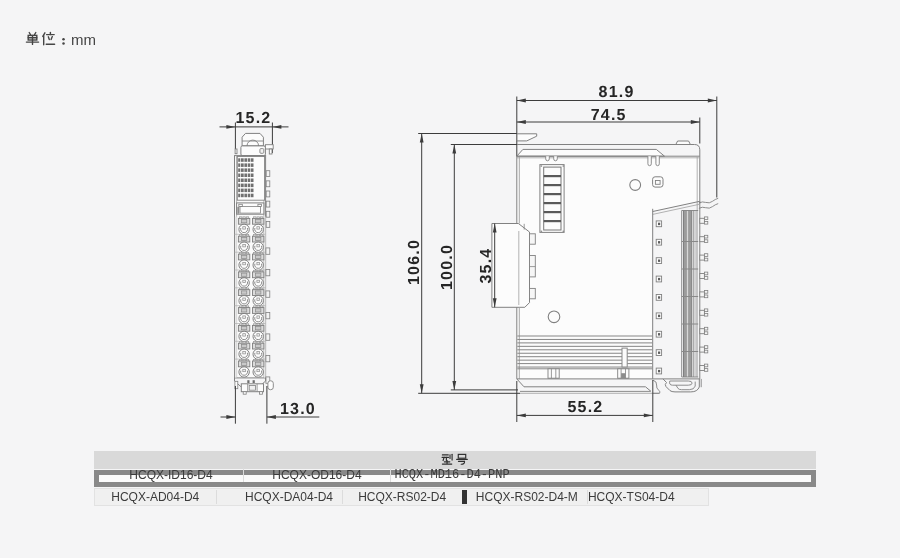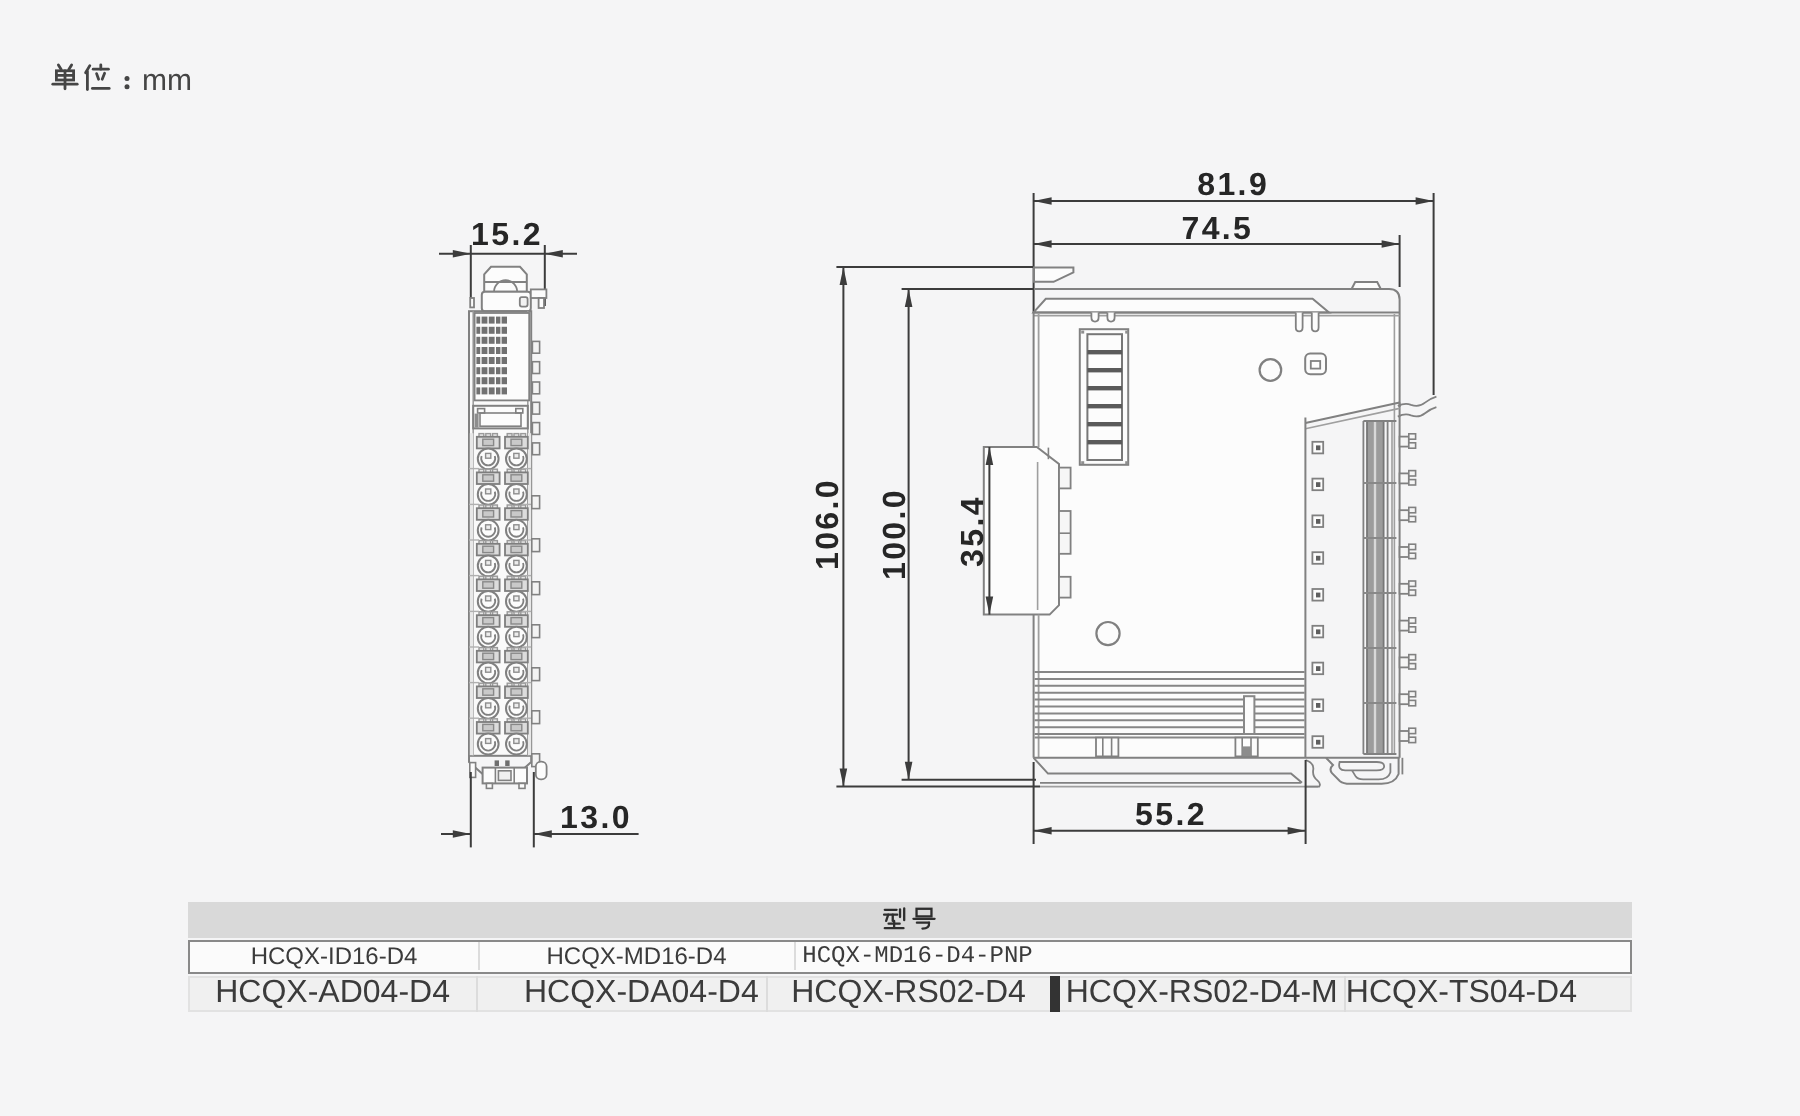--- a/index.html
+++ b/index.html
@@ -554,25 +554,25 @@
       </g>
       <g transform="translate(14.50,0) scale(0.8667)" stroke="#2e2e2e" stroke-width="1.33" fill="none" stroke-linecap="round">
         <rect x="3.2" y="1.6" width="8.6" height="4.4"></rect>
         <line x1="1.4" y1="7.4" x2="13.6" y2="7.4"></line>
         <line x1="3.4" y1="9.6" x2="10.4" y2="9.6"></line>
         <path d="M10.4,9.6 Q10.8,13.0 6.6,13.0"></path>
       </g>
     </svg>
   </div>
 
-<div style="position:absolute;left:94px;top:469.5px;width:722px;height:17.5px;background:#fbfbfb;border:1px solid #f97316;box-sizing:border-box;display:flex;align-items:flex-start;font-size:12px;color:#3b3b3b;">
+<div style="position:absolute;left:94px;top:469.5px;width:722px;height:17.5px;background:#fbfbfb;border:5px solid #f97316;box-sizing:border-box;display:flex;align-items:flex-end;font-size:12px;color:#3b3b3b;">
     <div style="width:144.0px;box-sizing:border-box;text-align:center;overflow:hidden;">HCQX-ID16-D4</div>
-    <div style="width:157.5px;border-left:1px solid #dcdcdc;box-sizing:border-box;text-align:center;overflow:hidden;">HCQX-MD16-D4</div>
+    <div style="width:146.8px;border-left:1px solid #dcdcdc;box-sizing:border-box;text-align:center;overflow:hidden;">HCQX-OD16-D4</div>
     <div style="width:123.5px;border-left:1px solid #dcdcdc;box-sizing:border-box;text-align:center;overflow:hidden;font-family:Liberation Mono, monospace;">HCQX-MD16-D4-PNP</div>
   </div>
 
-<div style="position:absolute;left:94px;top:488px;width:722px;height:17.5px;background:#f0f0f0;border:1px solid #e2e2e2;box-sizing:border-box;display:flex;align-items:center;font-size:16px;color:#3b3b3b;">
+<div style="position:absolute;left:94px;top:488px;width:615px;height:17.5px;background:#f0f0f0;border:1px solid #e2e2e2;box-sizing:border-box;display:flex;align-items:center;font-size:12px;color:#3b3b3b;">
     <div style="width:143.0px;box-sizing:border-box;text-align:center;overflow:hidden;">HCQX-AD04-D4</div>
     <div style="width:145.5px;border-left:1px solid #dcdcdc;box-sizing:border-box;text-align:center;overflow:hidden;padding-left:20px;">HCQX-DA04-D4</div>
     <div style="width:142.5px;border-left:1px solid #dcdcdc;box-sizing:border-box;text-align:center;overflow:hidden;">HCQX-RS02-D4</div>
     <div style="width:147.5px;border-left:5px solid #701a75;box-sizing:border-box;text-align:center;overflow:hidden;">HCQX-RS02-D4-M</div>
     <div style="width:143.5px;border-left:1px solid #dcdcdc;box-sizing:border-box;text-align:left;overflow:hidden;">HCQX-TS04-D4</div>
   </div>
 
 </body></html>

